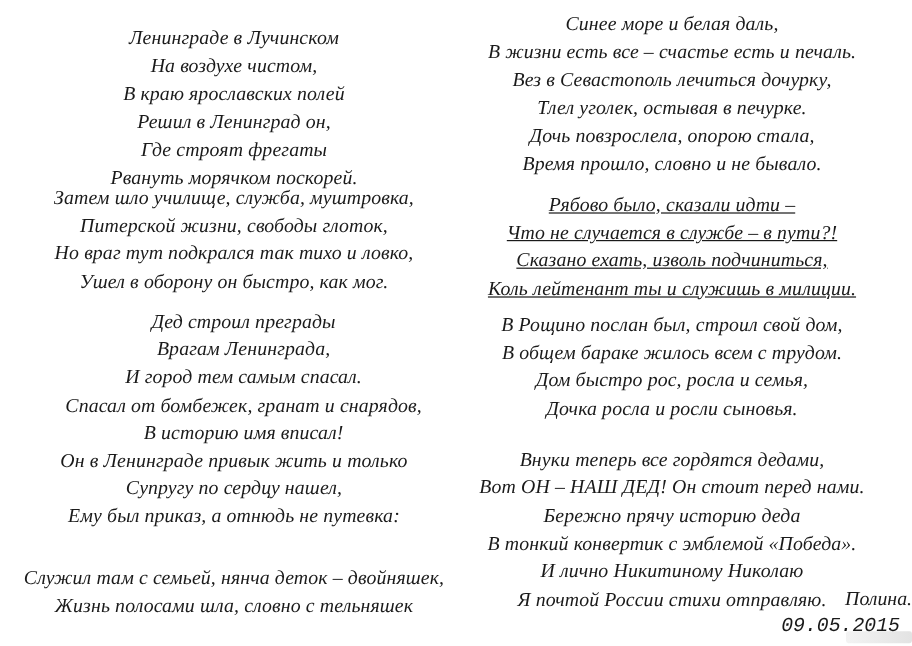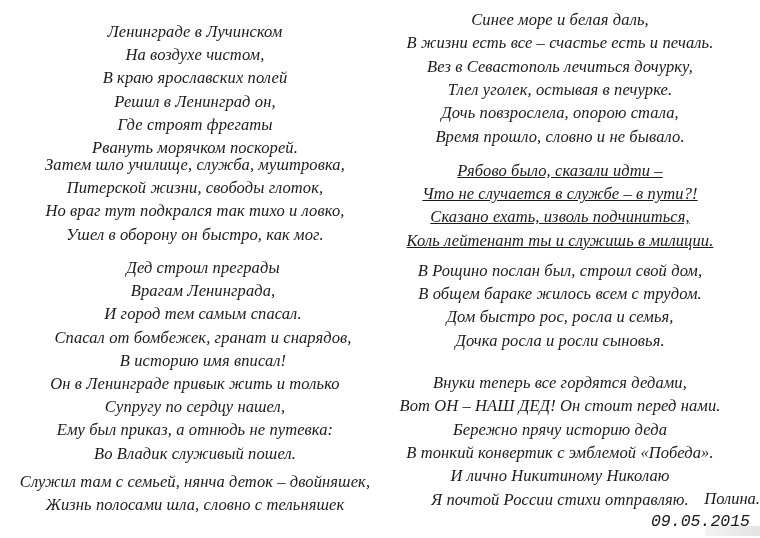--- a/index.html
+++ b/index.html
@@ -91,21 +91,20 @@
     <span class="line">Врагам Ленинграда,</span>
     <span class="line">И город тем самым спасал.</span>
     <span class="line">Спасал от бомбежек, гранат и снарядов,</span>
     <span class="line">В историю имя вписал!</span>
   </div>
 
   <div class="stanza" style="top:372px;">
     <span class="line">Он в Ленинграде привык жить и только</span>
     <span class="line">Супругу по сердцу нашел,</span>
     <span class="line">Ему был приказ, а отнюдь не путевка:</span>
-    <span class="line">Во Владик служивый пошел.</span>
   </div>
 
   <div class="stanza" style="top:470px;">
     <span class="line">Служил там с семьей, нянча деток – двойняшек,</span>
     <span class="line">Жизнь полосами шла, словно с тельняшек</span>
   </div>
 </div>
 
 <div class="column col-right">
   <div class="stanza" style="top:8px;">

